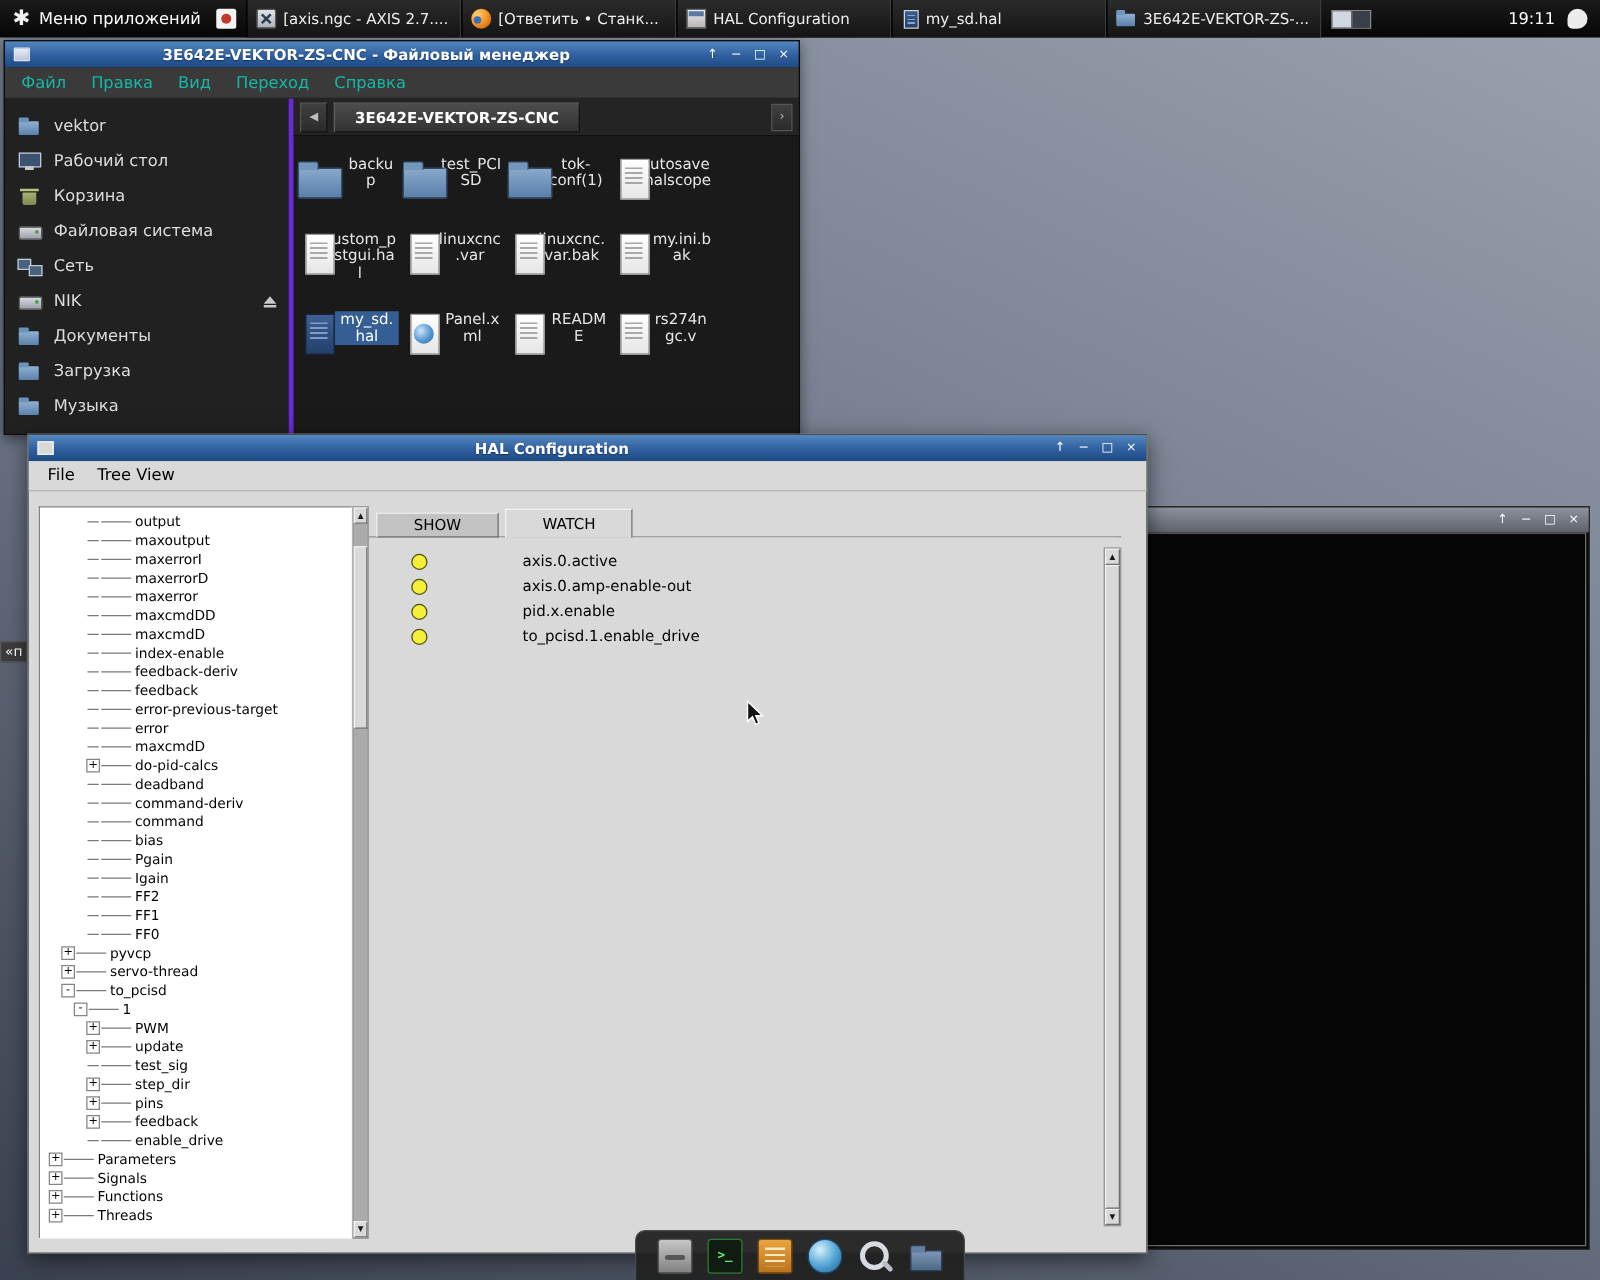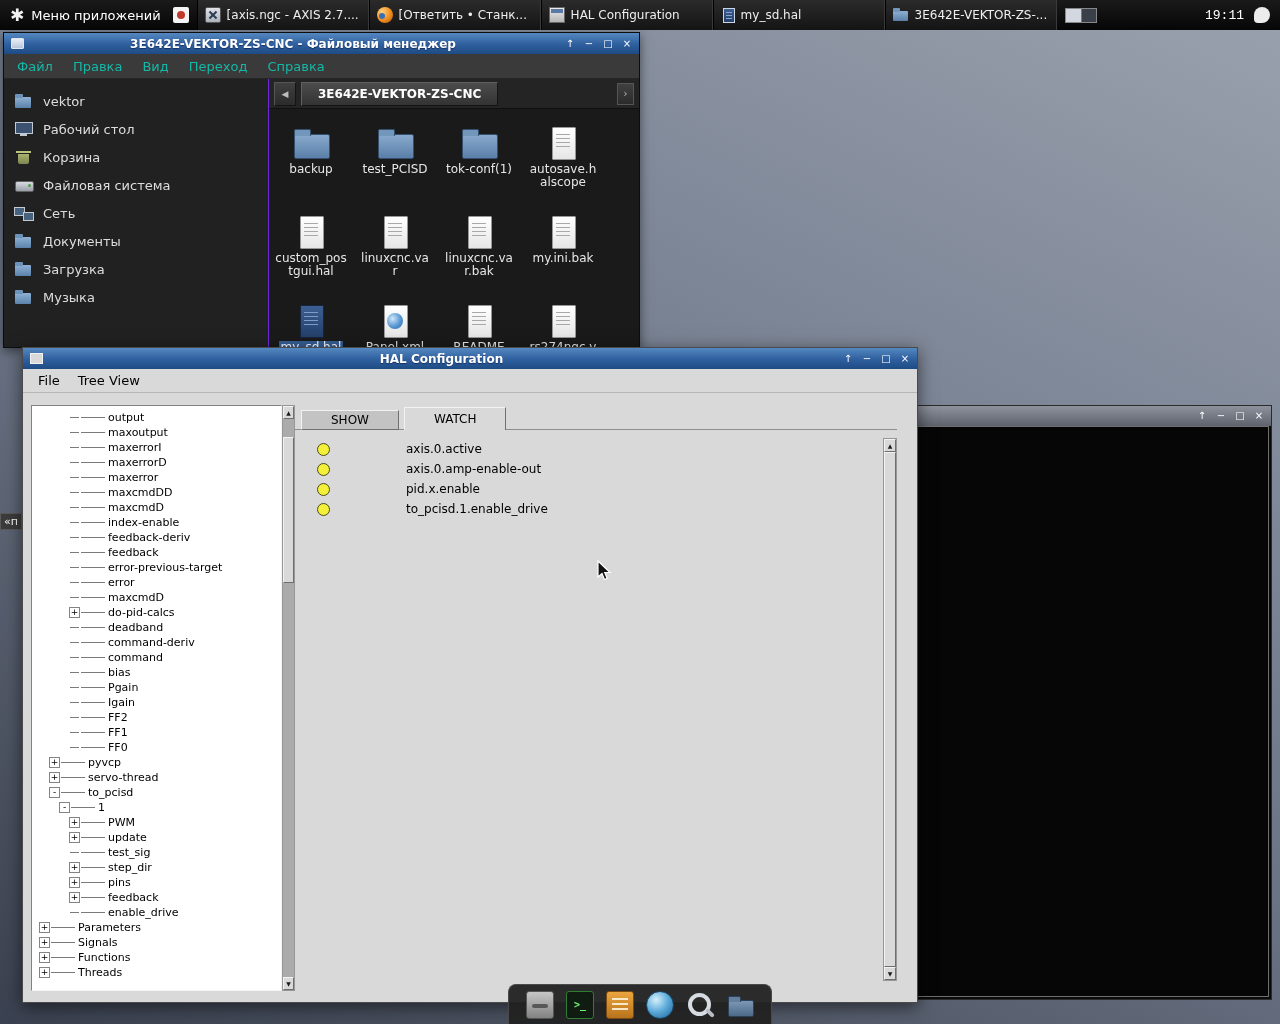--- a/index.html
+++ b/index.html
@@ -30,42 +30,42 @@
   .app-hal::before{content:"";position:absolute;left:1px;top:1px;right:1px;height:4px;background:#5a79a5;}
   .app-doc{background:linear-gradient(#3d5f93,#24406b);border:1px solid #cdd6e4;margin-left:2px;width:12px;height:15px;}
   .app-doc::after{content:"";position:absolute;left:2px;top:3px;width:6px;height:8px;
                   background:repeating-linear-gradient(to bottom,#8aa5cd 0 1px,transparent 1px 3px);}
   .app-folder{}
   .app-folder::before{content:"";position:absolute;left:0;top:4px;width:15px;height:10px;background:linear-gradient(#8fb0d2,#5a7fa8);border-radius:1px;}
   .app-folder::after{content:"";position:absolute;left:0;top:1px;width:7px;height:4px;background:#7396bb;border-radius:1px 1px 0 0;}
   .pager{display:flex;border:1px solid #888;margin-left:8px;}
   .pcell{width:15px;height:13px;}
   .pcell.on{background:#d3d8e0;} .pcell.off{background:#3a4049;border-left:1px solid #777;}
-  .tb-right{margin-left:auto;display:flex;align-items:center;gap:10px;padding-right:10px;font-family:Liberation Mono, monospace;}
+  .tb-right{margin-left:auto;display:flex;align-items:center;gap:10px;padding-right:10px;}
   .tb-clock{font-size:13px;color:#fff;}
   .notify-icon{width:16px;height:16px;background:#ececec;border-radius:50% 50% 50% 4px;}
 
   
   .titlebar{height:21px;display:flex;align-items:center;padding:0 4px;
             background:linear-gradient(#5488c0,#2f5f9e 55%,#1d4b84);}
   .titlebar.inactive{background:linear-gradient(#8d929c,#5d626c);}
   .title-text{flex:1;text-align:center;color:#fff;font-size:12px;font-weight:bold;
               white-space:nowrap;overflow:hidden;text-shadow:0 1px 1px rgba(0,0,40,.45);}
   .wicon{width:13px;height:11px;margin:0 3px;flex:none;}
   .wicon.folderish{background:linear-gradient(#e8eef6,#b9c6d8);border:1px solid #dfe6f0;border-radius:1px;}
   .wicon.plain{background:#d9d9d9;border:1px solid #f2f2f2;}
   .wbtn{width:16px;height:14px;margin-left:3px;color:#fff;font-size:10px;line-height:14px;text-align:center;flex:none;}
 
   
   .win-fm{position:absolute;left:3px;top:32px;width:637px;height:316px;z-index:10;
           background:#1c1c1c;border:1px solid #0d0d0d;box-shadow:0 3px 10px rgba(0,0,0,.5);overflow:hidden;}
   .fm-menubar{height:25px;background:#3a3a3a;display:flex;align-items:center;gap:2px;padding:0 4px;border-bottom:1px solid #262626;}
   .fm-menu-item{color:#14b8a6;font-size:13px;padding:0 9px;}
   .fm-body{display:flex;height:270px;}
-  .fm-sidebar{width:265px;background:#212121;border-right:1px solid #6d28d9;padding-top:8px;flex:none;}
+  .fm-sidebar{width:231px;background:#212121;border-right:4px solid #6d28d9;padding-top:8px;flex:none;}
   .fm-side-item{height:28px;display:flex;align-items:center;gap:9px;padding:0 10px;color:#ddd;font-size:13px;white-space:nowrap;}
   .si{width:20px;height:16px;position:relative;flex:none;}
   .i-folder::before{content:"";position:absolute;left:1px;top:4px;width:16px;height:11px;background:linear-gradient(#8fb2d4,#5c82ab);border-radius:1px;}
   .i-folder::after{content:"";position:absolute;left:1px;top:1px;width:8px;height:4px;background:#6d93bb;border-radius:1px 1px 0 0;}
   .i-desktop::before{content:"";position:absolute;left:1px;top:1px;width:16px;height:10px;background:#3b5270;border:1px solid #c3c9d1;}
   .i-desktop::after{content:"";position:absolute;left:6px;top:12px;width:7px;height:3px;background:#c3c9d1;}
   .i-trash::before{content:"";position:absolute;left:4px;top:5px;width:11px;height:10px;background:linear-gradient(#aab26f,#7d8751);border-radius:0 0 2px 2px;}
   .i-trash::after{content:"";position:absolute;left:2px;top:2px;width:15px;height:2px;background:#bcc47e;}
   .i-drive::before{content:"";position:absolute;left:1px;top:4px;width:17px;height:9px;background:linear-gradient(#d8dbe0,#9aa0a8);border:1px solid #606060;border-radius:2px;}
   .i-drive::after{content:"";position:absolute;right:3px;top:7px;width:3px;height:3px;border-radius:50%;background:#4f9a4f;}
@@ -78,21 +78,21 @@
   .fm-main{flex:1;background:#1a1a1a;display:flex;flex-direction:column;}
   .fm-pathbar{height:30px;display:flex;align-items:center;gap:5px;padding:0 5px;background:#242424;border-bottom:1px solid #101010;}
   .fm-back{width:22px;height:24px;background:linear-gradient(#404040,#2b2b2b);border:1px solid #555;border-bottom-color:#141414;border-right-color:#141414;
            color:#bdbdbd;font-size:9px;text-align:center;line-height:22px;}
   .fm-pathbtn{height:24px;padding:0 16px;background:linear-gradient(#4c4c4c,#333);border:1px solid #606060;border-bottom-color:#141414;border-right-color:#141414;
               color:#fff;font-size:12px;font-weight:bold;line-height:22px;white-space:nowrap;}
   .fm-corner{margin-left:auto;width:17px;height:22px;background:linear-gradient(#404040,#2b2b2b);border:1px solid #555;
              color:#bdbdbd;font-size:10px;text-align:center;line-height:20px;}
   .fm-grid{flex:1;display:grid;grid-template-columns:repeat(4,84px);grid-auto-rows:max-content;row-gap:24px;
            padding:16px 0 0 0;align-content:start;overflow:hidden;}
-  .fcell{width:84px;display:flex;flex-direction:column;align-items:center;gap:2px;}
+  .fcell{width:84px;display:flex;flex-direction:row;align-items:flex-start;gap:2px;}
   .fbi{width:40px;height:36px;position:relative;}
   .fi-folder::before{content:"";position:absolute;left:3px;top:9px;width:34px;height:23px;background:linear-gradient(#89a9cc,#5a7fa8);border:1px solid #33506f;border-radius:2px;}
   .fi-folder::after{content:"";position:absolute;left:3px;top:4px;width:15px;height:6px;background:#7396bb;border:1px solid #33506f;border-bottom:none;border-radius:2px 2px 0 0;}
   .fi-file::before{content:"";position:absolute;left:9px;top:2px;width:22px;height:31px;background:linear-gradient(#fff,#e6e6e6);border:1px solid #989898;border-radius:1px;}
   .fi-file::after{content:"";position:absolute;left:13px;top:9px;width:14px;height:14px;background:repeating-linear-gradient(to bottom,#a8a8a8 0 1px,transparent 1px 4px);}
   .fi-hal::before{content:"";position:absolute;left:9px;top:2px;width:22px;height:31px;background:linear-gradient(#3d5f93,#24406b);border:1px solid #17243d;border-radius:1px;}
   .fi-hal::after{content:"";position:absolute;left:13px;top:9px;width:14px;height:14px;background:repeating-linear-gradient(to bottom,#7e9cc8 0 1px,transparent 1px 4px);}
   .fi-xml::before{content:"";position:absolute;left:9px;top:2px;width:22px;height:31px;background:linear-gradient(#fff,#e6e6e6);border:1px solid #989898;border-radius:1px;}
   .fi-xml::after{content:"";position:absolute;left:12px;top:10px;width:16px;height:16px;border-radius:50%;
                  background:radial-gradient(circle at 35% 35%,#cfe7f8,#5596d2 55%,#2b6aa8);}
@@ -121,21 +121,21 @@
   .tree-sb{left:259px;top:57px;height:586px;}
   .tree-thumb{top:18px;height:146px;}
   .watch-sb{left:860px;top:90px;height:543px;width:14px;}
   .watch-thumb{top:0;height:100%;}
   .hal-tabs{position:absolute;left:278px;top:59px;height:23px;display:flex;align-items:flex-end;gap:5px;z-index:2;}
   .tab{padding:0 29px;font-size:12px;color:#000;display:flex;align-items:center;
        border:1px solid;border-color:#f2f2f2 #707070 #707070 #f2f2f2;}
   .t-off{height:20px;background:#c3c3c3;}
   .t-on{height:23px;background:#d9d9d9;border-bottom:none;}
   .tabline{position:absolute;left:272px;top:81px;width:602px;height:1px;background:#8f8f8f;}
-  .watch-canvas{position:absolute;left:272px;top:82px;width:588px;height:556px;background:#d9d9d9;padding-top:9px;}
+  .watch-canvas{position:absolute;left:284px;top:82px;width:588px;height:556px;background:#d9d9d9;padding-top:9px;}
   .wrow{height:20px;display:flex;align-items:center;}
   .wled{width:13px;height:13px;border-radius:50%;background:#f4ef39;border:1px solid #4d4d1a;margin-left:22px;flex:none;}
   .wtext{margin-left:76px;font-size:12px;color:#000;white-space:nowrap;}
 
   
   .win-dark{position:absolute;left:900px;top:405px;width:372px;height:595px;z-index:5;background:#0a0a0a;border:1px solid #2b2b2b;}
   .win-dark .titlebar{height:20px;}
   .dark-content{position:absolute;left:2px;top:20px;right:2px;bottom:2px;background:#060606;border:1px solid #6f6f6f;}
 
   
@@ -222,20 +222,25 @@
           <span>Файловая система</span>
 
         </div>
 
         <div class="fm-side-item">
           <span class="si i-net"></span>
           <span>Сеть</span>
 
         </div>
 
+        <div class="fm-side-item">
+          <span class="si i-drive"></span>
+          <span>NIK</span>
+          <span class="side-eject ej-yes"></span>
+        </div>
 
         <div class="fm-side-item">
           <span class="si i-folder"></span>
           <span>Документы</span>
 
         </div>
 
         <div class="fm-side-item">
           <span class="si i-folder"></span>
           <span>Загрузка</span>

